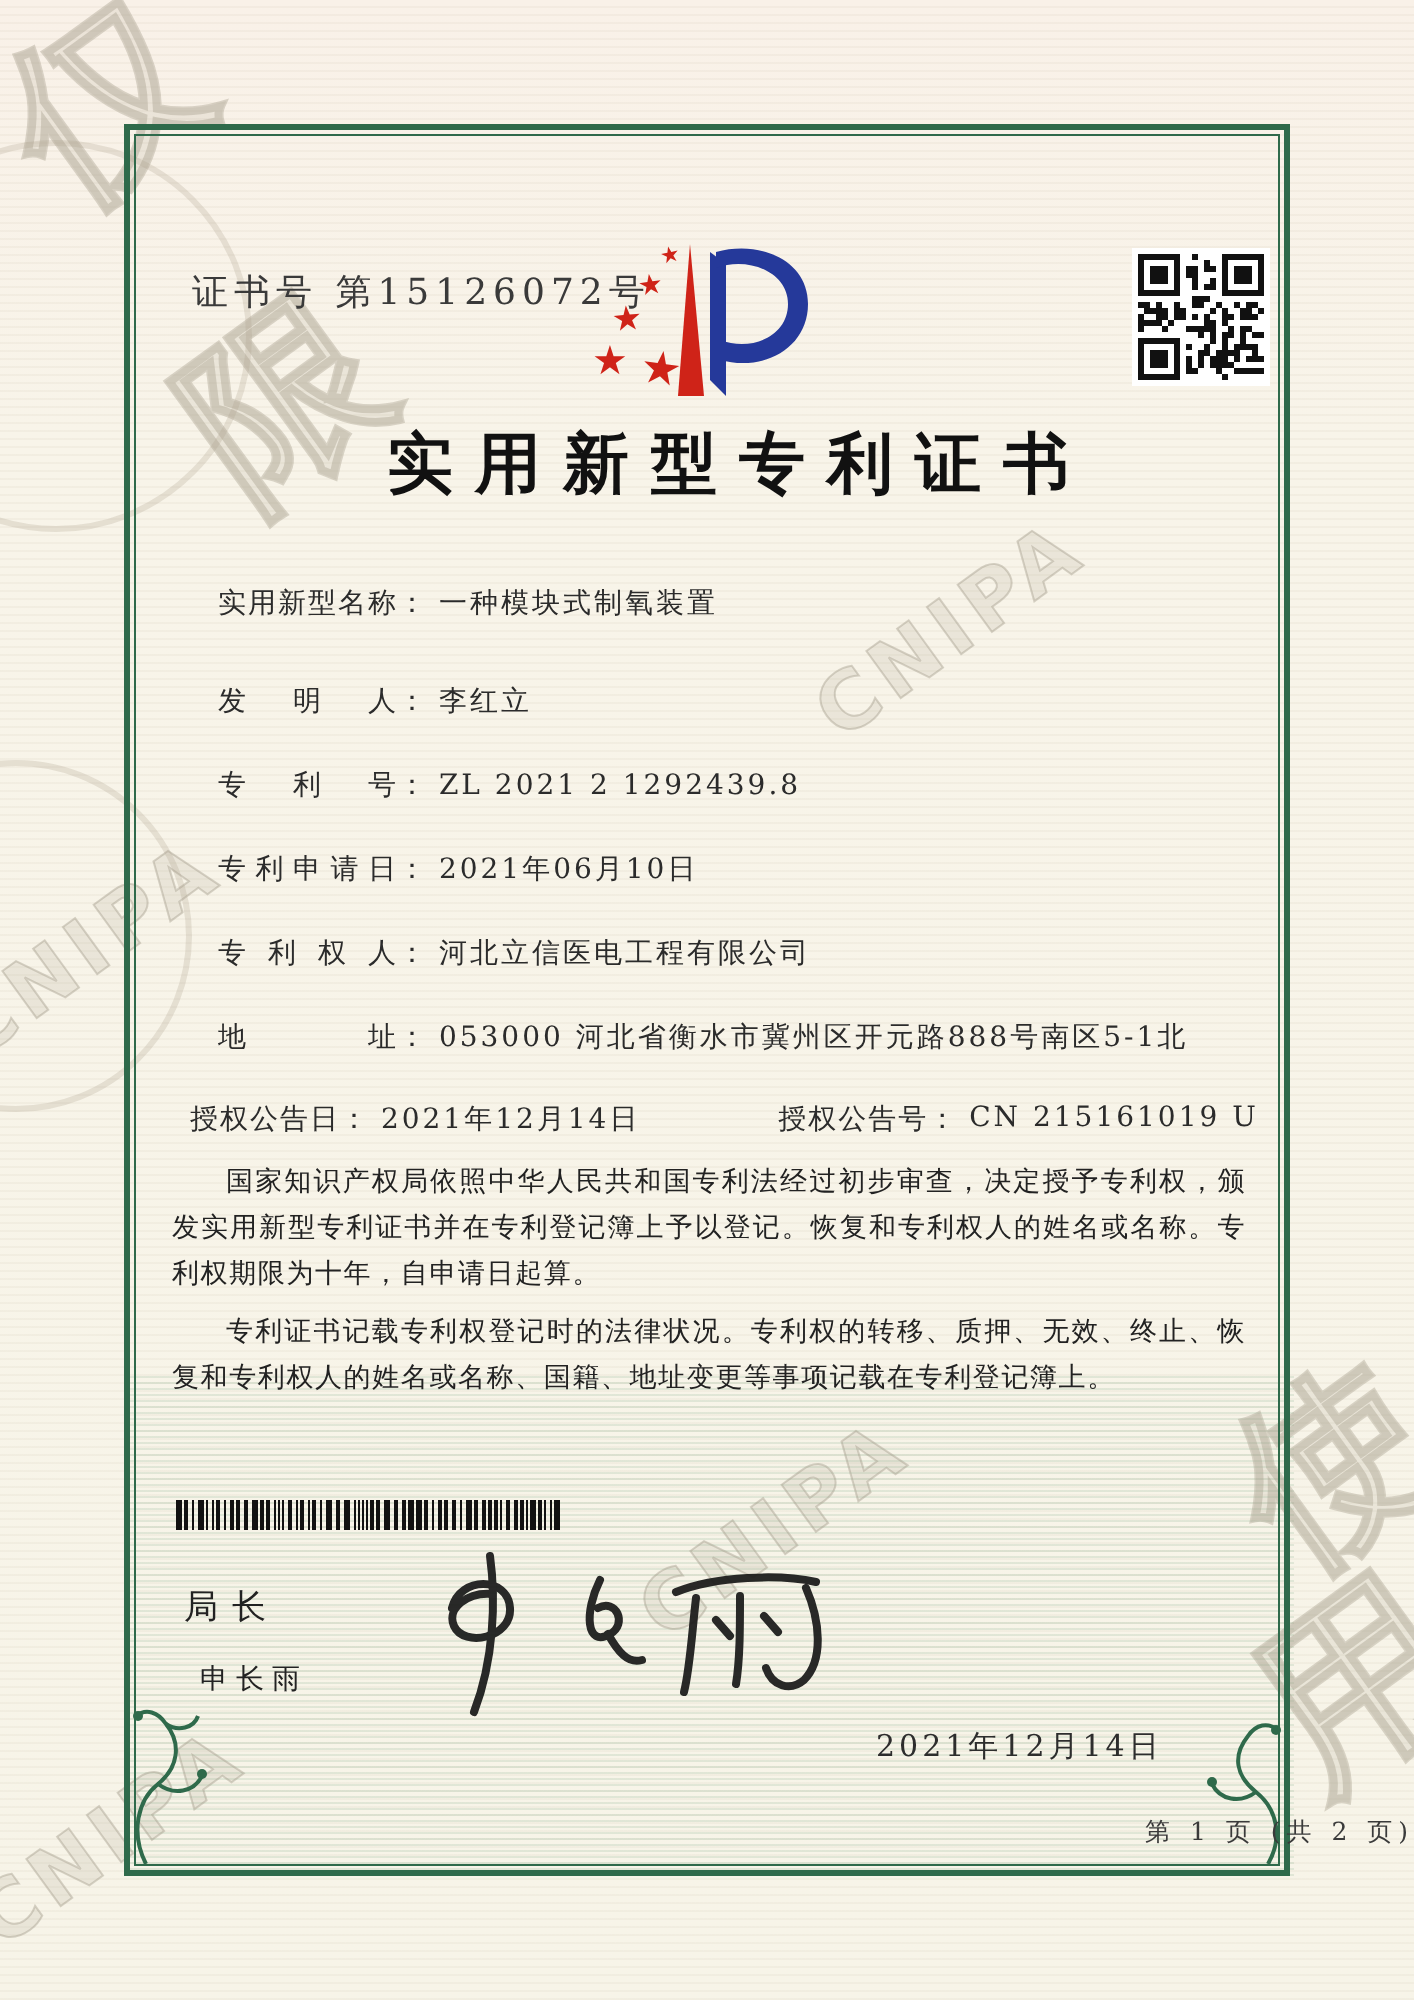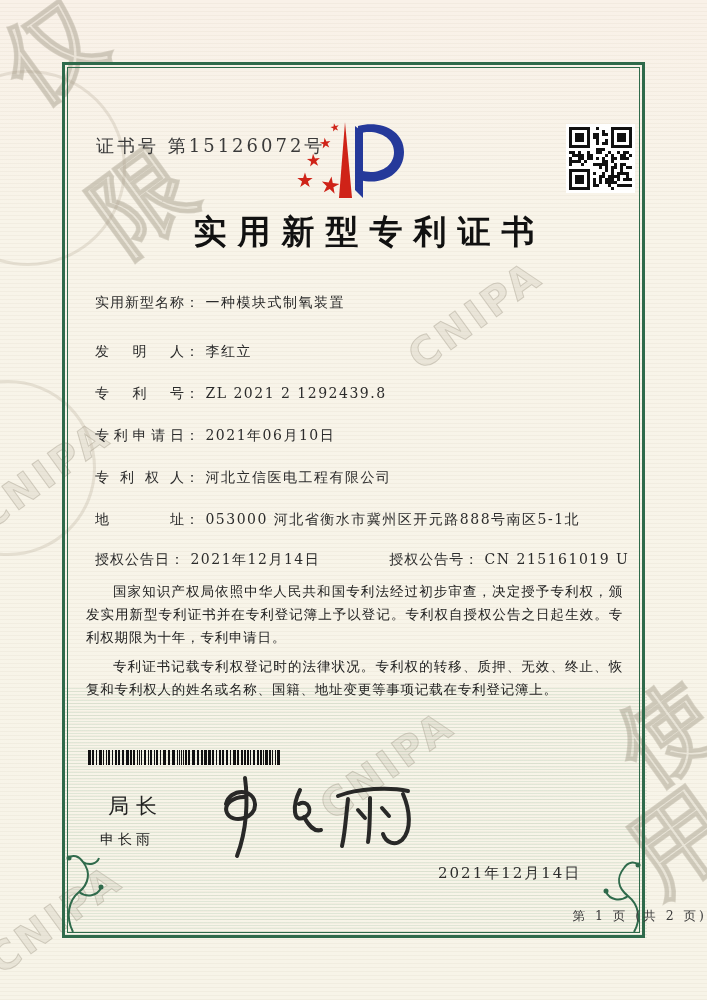--- a/index.html
+++ b/index.html
@@ -39,34 +39,34 @@
   
   .logo{position:absolute;left:288px;top:116px;width:124px;height:88px;}
   .logo .star{position:absolute;color:#cf2318;line-height:1;font-family:"DejaVu Sans",sans-serif;}
   
   .qr{position:absolute;left:566px;top:124px;width:63px;height:63px;background:#fff;padding:3px;}
   .title{
     position:absolute;left:16px;top:210px;width:707px;text-align:center;
     font-size:33px;font-weight:bold;letter-spacing:11px;color:#111;
   }
   .fields{position:absolute;left:95px;top:292px;width:528px;font-size:14px;letter-spacing:1px;}
-  .frow{margin-bottom:21px;line-height:21px;white-space:nowrap;}
+  .frow{margin-bottom:21px;line-height:21px;white-space:nowrap;margin-left:14px;}
   .frow.first{margin-bottom:28px;}
   .flabel{display:inline-block;width:90px;text-align:justify;text-align-last:justify;vertical-align:top;}
   .colon{vertical-align:top;}
   .fvalue{vertical-align:top;letter-spacing:1.5px;}
   .grant-row{white-space:nowrap;}
   .grant-gap{display:inline-block;width:58px;}
   .paras{
     position:absolute;left:86px;top:580px;width:537px;
     font-size:13.5px;line-height:23px;letter-spacing:0.8px;text-align:justify;color:#222;
   }
   .paras p{margin:0 0 6px 0;text-indent:2em;}
   .barcode{position:absolute;left:88px;top:750px;width:196px;height:15px;}
-  .sig-title{position:absolute;left:108px;top:792px;font-size:21px;letter-spacing:7px;color:#222;}
+  .sig-title{position:absolute;left:92px;top:792px;font-size:17px;letter-spacing:7px;color:#222;}
   .sig-name{position:absolute;left:100px;top:831px;font-size:14px;letter-spacing:4px;color:#222;text-align:right;}
   .sig-script{position:absolute;left:198px;top:772px;width:230px;height:90px;}
   .issue-date{position:absolute;left:438px;top:864px;font-size:15px;letter-spacing:2px;color:#2d2d2d;}
   .page-info{position:absolute;left:0;top:908px;width:707px;text-align:right;font-size:12.5px;letter-spacing:3px;color:#3a3a3a;}
   .footer-note{position:absolute;left:0;top:949px;width:707px;text-align:center;font-size:13.5px;letter-spacing:5px;color:#3d4f41;}
   .orn{position:absolute;z-index:2;}
 </style>
 </head>
 <body>
 
@@ -286,21 +286,21 @@
       <div class="grant-row">
         <span>授权公告日</span><span>：</span>
         <span class="fvalue">2021年12月14日</span>
         <span class="grant-gap"></span>
         <span>授权公告号</span><span>：</span>
         <span class="fvalue">CN 215161019 U</span>
       </div>
     </div>
 
     <div class="paras">
-      <p>国家知识产权局依照中华人民共和国专利法经过初步审查，决定授予专利权，颁发实用新型专利证书并在专利登记簿上予以登记。专利权自授权公告之日起生效。专利权期限为十年，专利申请日。</p>
+      <p>国家知识产权局依照中华人民共和国专利法经过初步审查，决定授予专利权，颁发实用新型专利证书并在专利登记簿上予以登记。恢复和专利权人的姓名或名称。专利权期限为十年，自申请日起算。</p>
       <p>专利证书记载专利权登记时的法律状况。专利权的转移、质押、无效、终止、恢复和专利权人的姓名或名称、国籍、地址变更等事项记载在专利登记簿上。</p>
     </div>
 
     <div class="barcode">
       <svg id="bc" width="196" height="15" viewBox="0 0 196 15" shape-rendering="crispEdges">
           <rect x="0" y="0" width="3" height="15" fill="#111"></rect>
           <rect x="4" y="0" width="2" height="15" fill="#111"></rect>
           <rect x="8" y="0" width="1" height="15" fill="#111"></rect>
           <rect x="11" y="0" width="3" height="15" fill="#111"></rect>
           <rect x="15" y="0" width="1" height="15" fill="#111"></rect>

